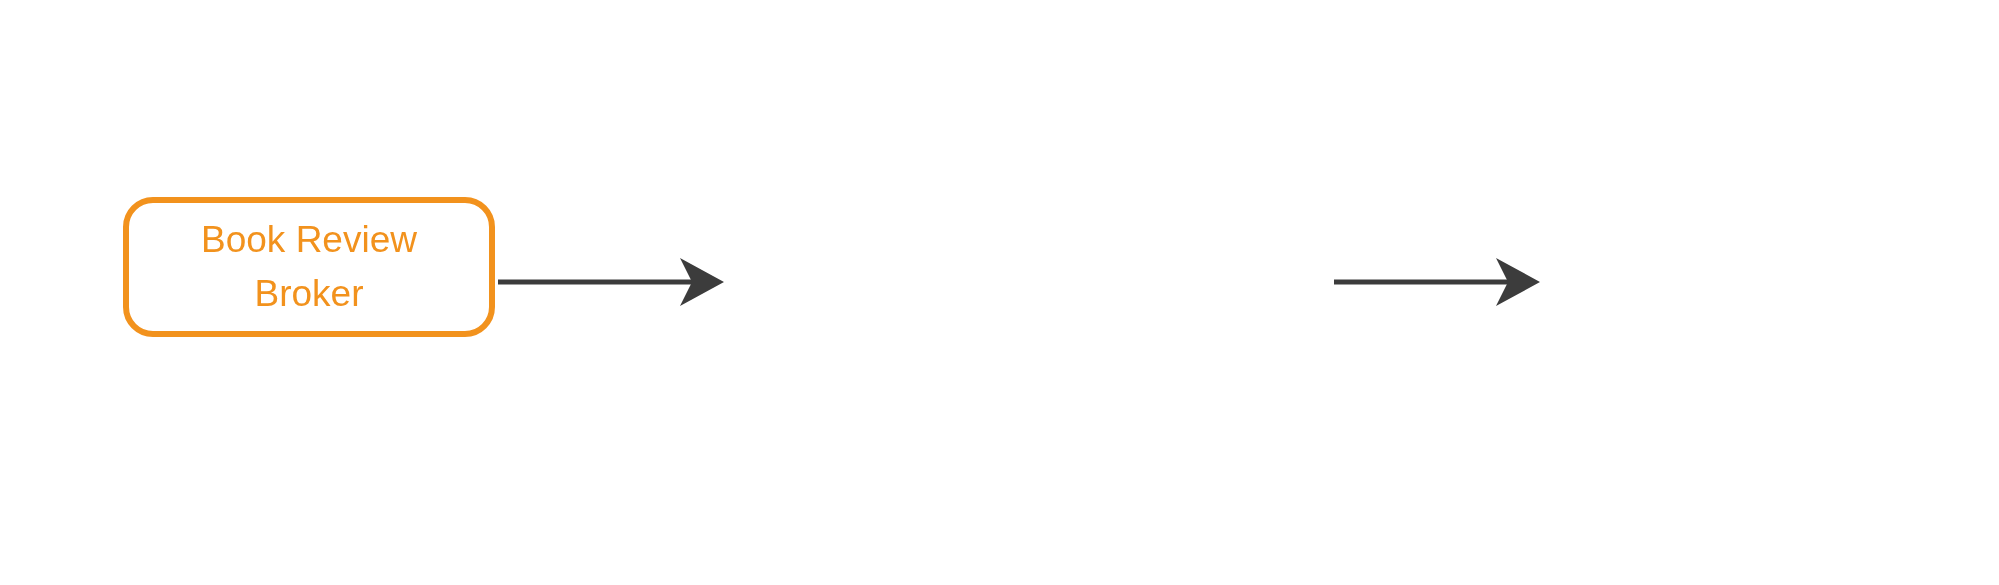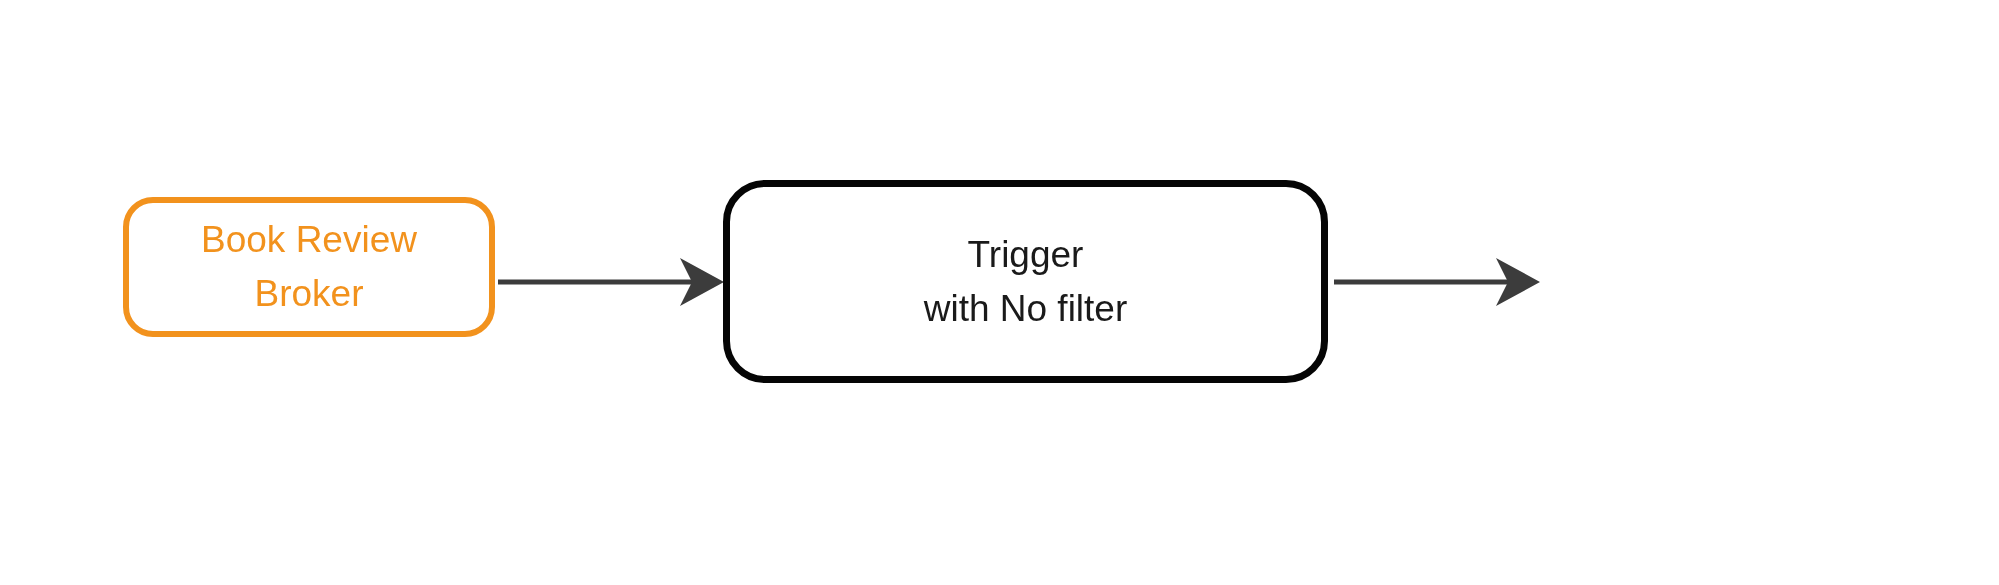--- a/index.html
+++ b/index.html
@@ -72,24 +72,20 @@
   <div class="node node-broker">
     <span class="label">Book Review
 Broker</span>
   </div>
 
   <svg class="edge edge-1" viewBox="0 0 230 56">
     <line x1="2" y1="28" x2="196" y2="28" stroke="#3C3C3C" stroke-width="5"></line>
     <path d="M 228 28 L 184 4 L 196 28 L 184 52 Z" fill="#3C3C3C"></path>
   </svg>
 
-  <div class="node node-trigger">
-    <span class="label">Trigger
-with No filter</span>
-  </div>
 
   <svg class="edge edge-2" viewBox="0 0 210 56">
     <line x1="2" y1="28" x2="176" y2="28" stroke="#3C3C3C" stroke-width="5"></line>
     <path d="M 208 28 L 164 4 L 176 28 L 164 52 Z" fill="#3C3C3C"></path>
   </svg>
 
 
 </div>
 
 </body></html>

